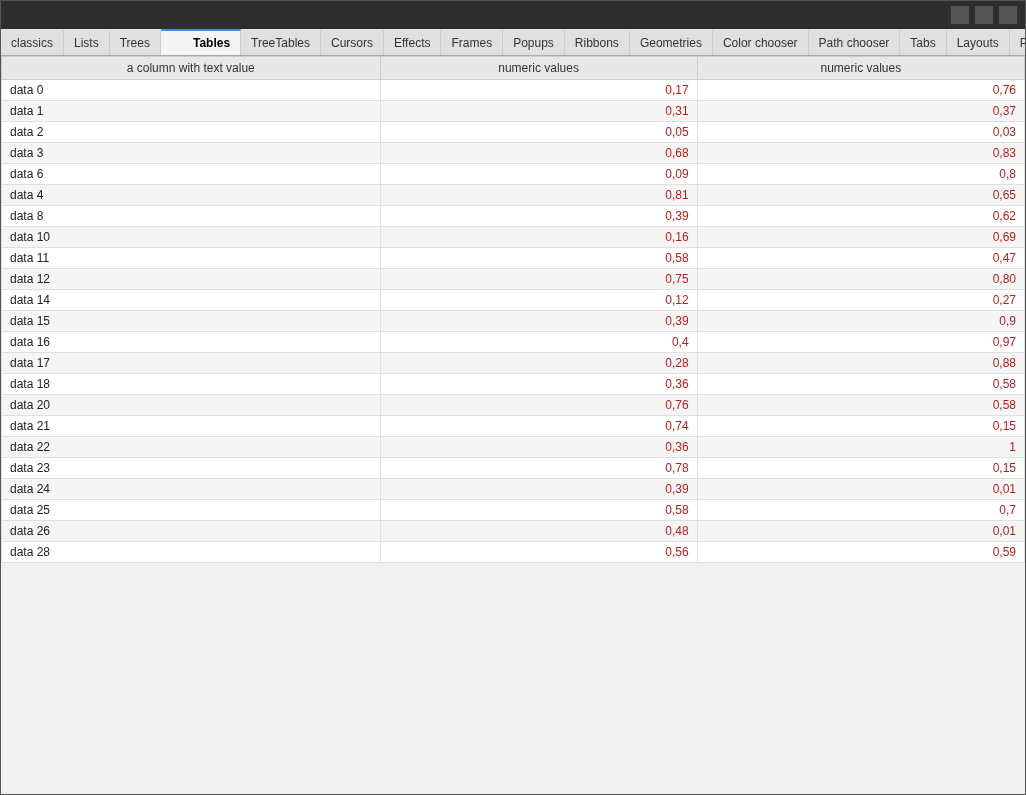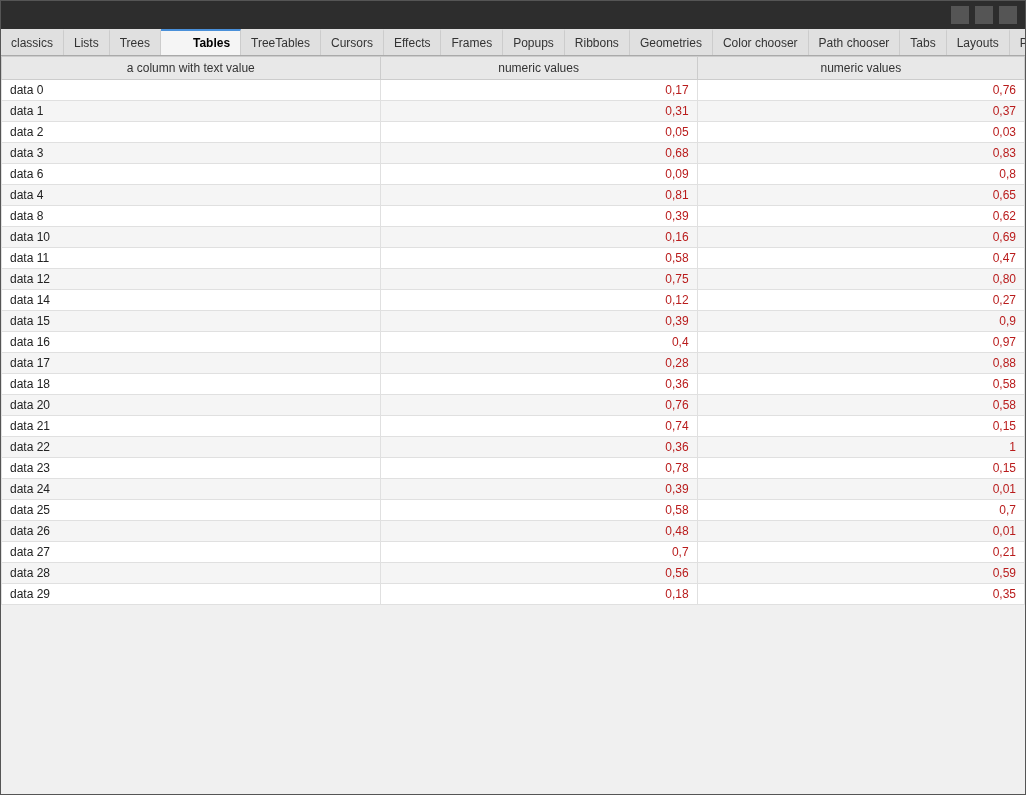--- a/index.html
+++ b/index.html
@@ -332,31 +332,21 @@
               <td>data 25</td>
               <td>0,58</td>
               <td>0,7</td>
             </tr>
             <tr>
               <td>data 26</td>
               <td>0,48</td>
               <td>0,01</td>
             </tr>
             <tr>
-              <td>data 27</td>
-              <td>0,7</td>
-              <td>0,21</td>
-            </tr>
-            <tr>
               <td>data 28</td>
               <td>0,56</td>
               <td>0,59</td>
-            </tr>
-            <tr>
-              <td>data 29</td>
-              <td>0,18</td>
-              <td>0,35</td>
             </tr>
           </tbody>
       </table>
     </div>
   </div>
 </div>
 
 </body></html>

